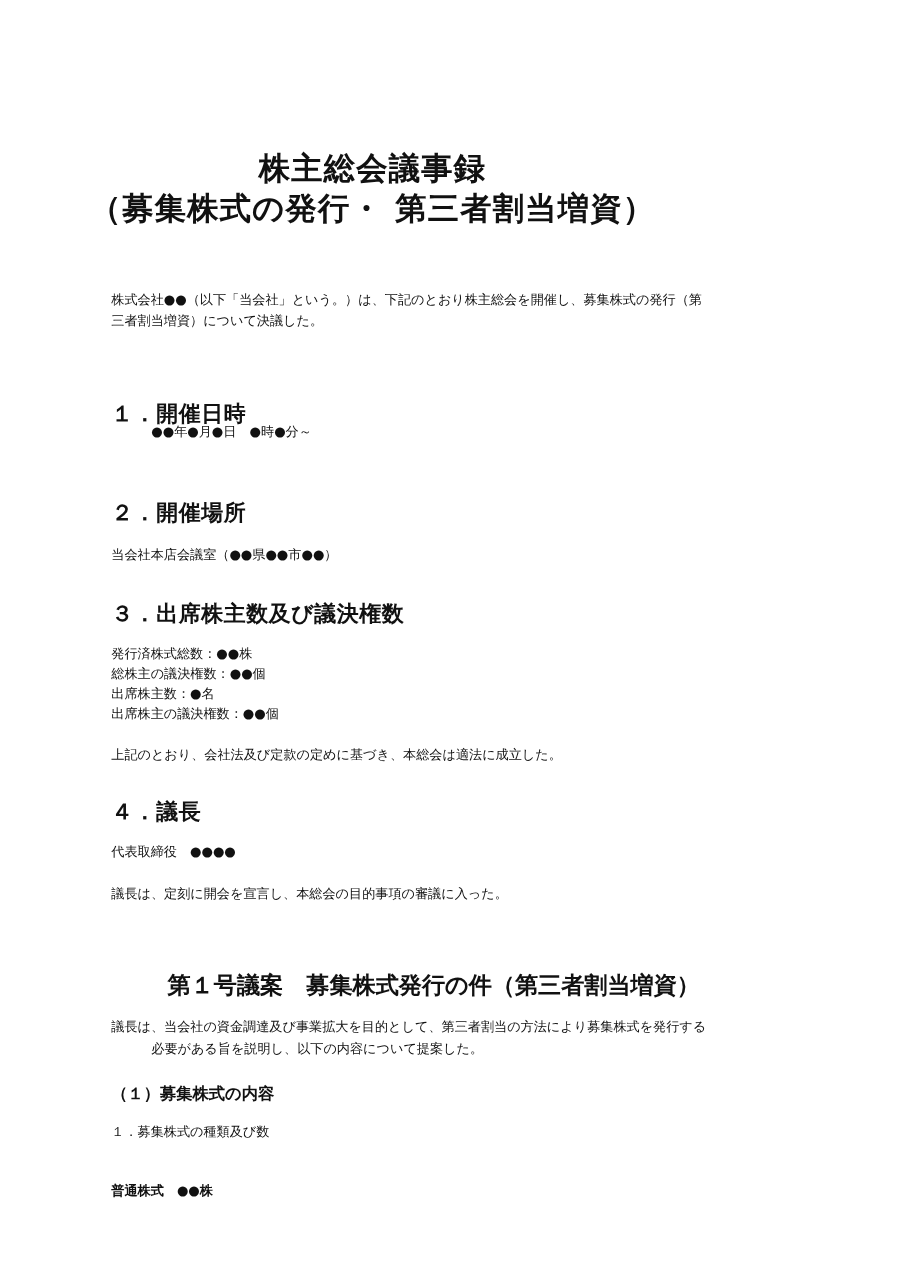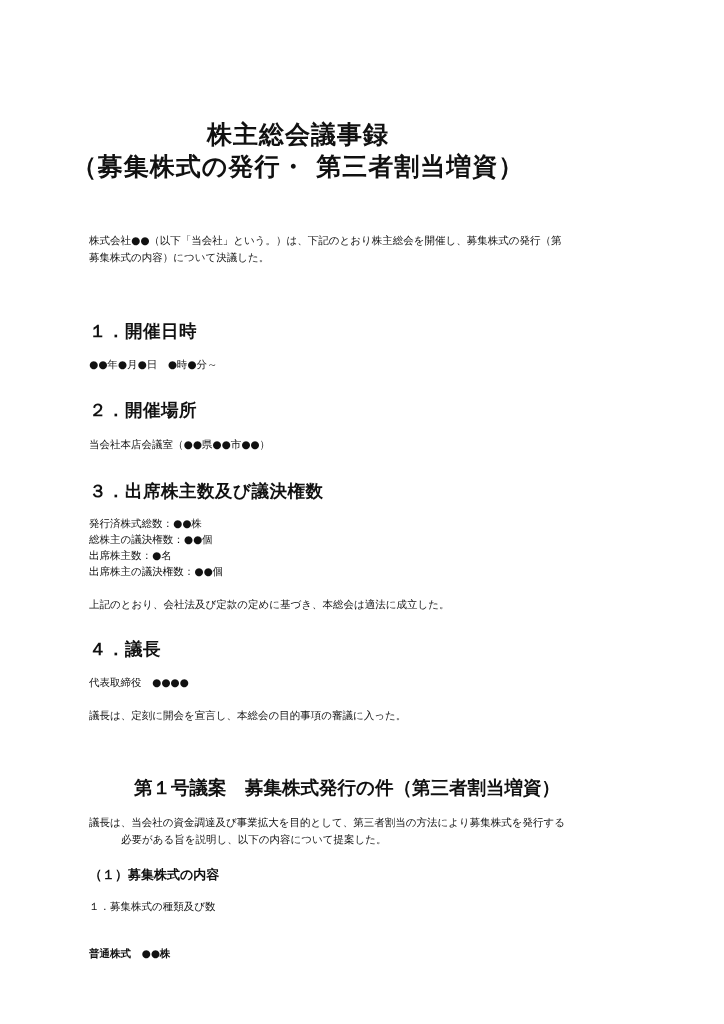--- a/index.html
+++ b/index.html
@@ -13,24 +13,24 @@
   .h3 { left: 89px; font-size: 13px; font-weight: bold; }
 </style>
 </head>
 <body>
 
 <div>
   <div class="abs title" style="top:118px;">株主総会議事録</div>
   <div class="abs title" style="top:150px;">（募集株式の発行・ 第三者割当増資）</div>
 
   <div class="abs body-text" style="top:233px;">株式会社●●（以下「当会社」という。）は、下記のとおり株主総会を開催し、募集株式の発行（第</div>
-  <div class="abs body-text" style="top:250px;">募集株式の内容）について決議した。</div>
+  <div class="abs body-text" style="top:250px;">三者割当増資）について決議した。</div>
 
   <div class="abs h2" style="top:319px;">１．開催日時</div>
-  <div class="abs body-text" style="top:357px;">●●年●月●日　●時●分～</div>
+  <div class="abs body-text" style="top:339px;margin-left:32px;">●●年●月●日　●時●分～</div>
 
   <div class="abs h2" style="top:398px;">２．開催場所</div>
   <div class="abs body-text" style="top:437px;">当会社本店会議室（●●県●●市●●）</div>
 
   <div class="abs h2" style="top:479px;">３．出席株主数及び議決権数</div>
   <div class="abs body-text" style="top:516px;">発行済株式総数：●●株</div>
   <div class="abs body-text" style="top:532px;">総株主の議決権数：●●個</div>
   <div class="abs body-text" style="top:548px;">出席株主数：●名</div>
   <div class="abs body-text" style="top:564px;">出席株主の議決権数：●●個</div>
   <div class="abs body-text" style="top:597px;">上記のとおり、会社法及び定款の定めに基づき、本総会は適法に成立した。</div>

